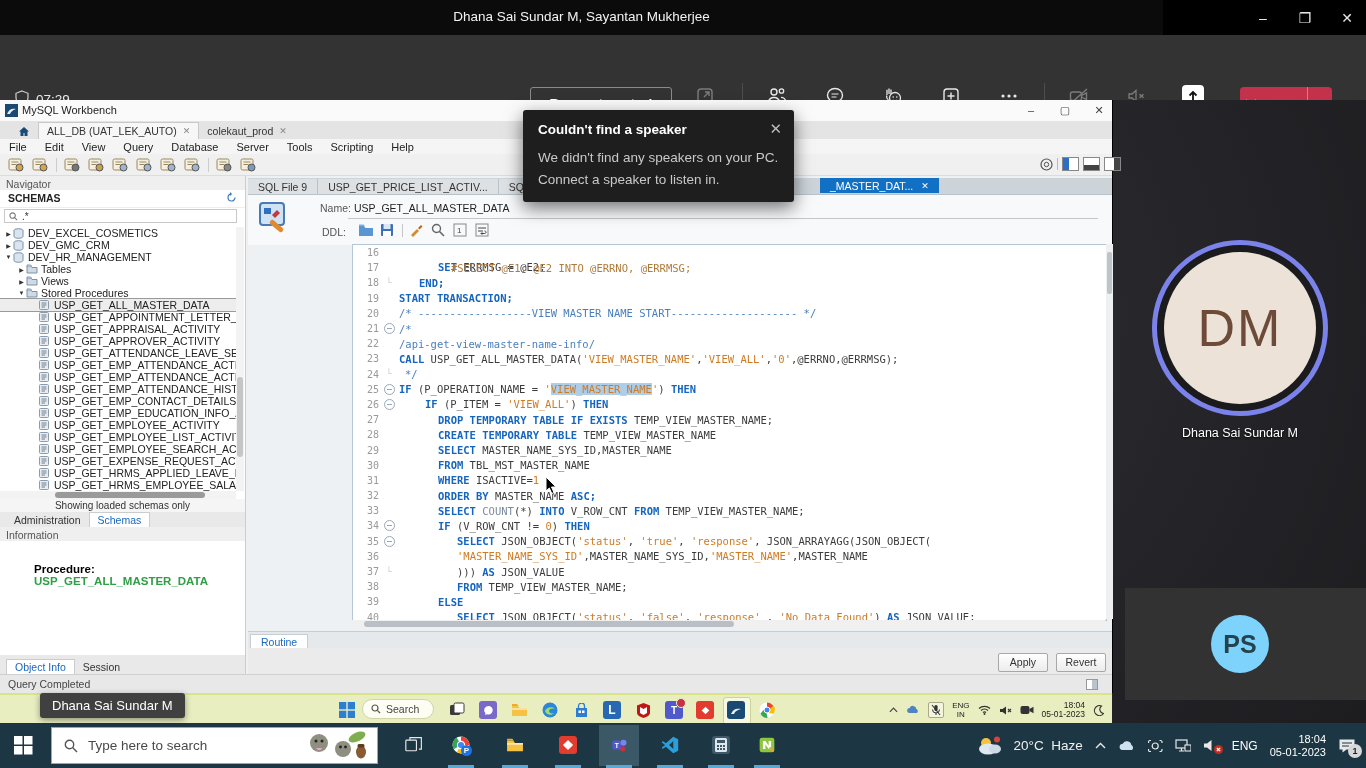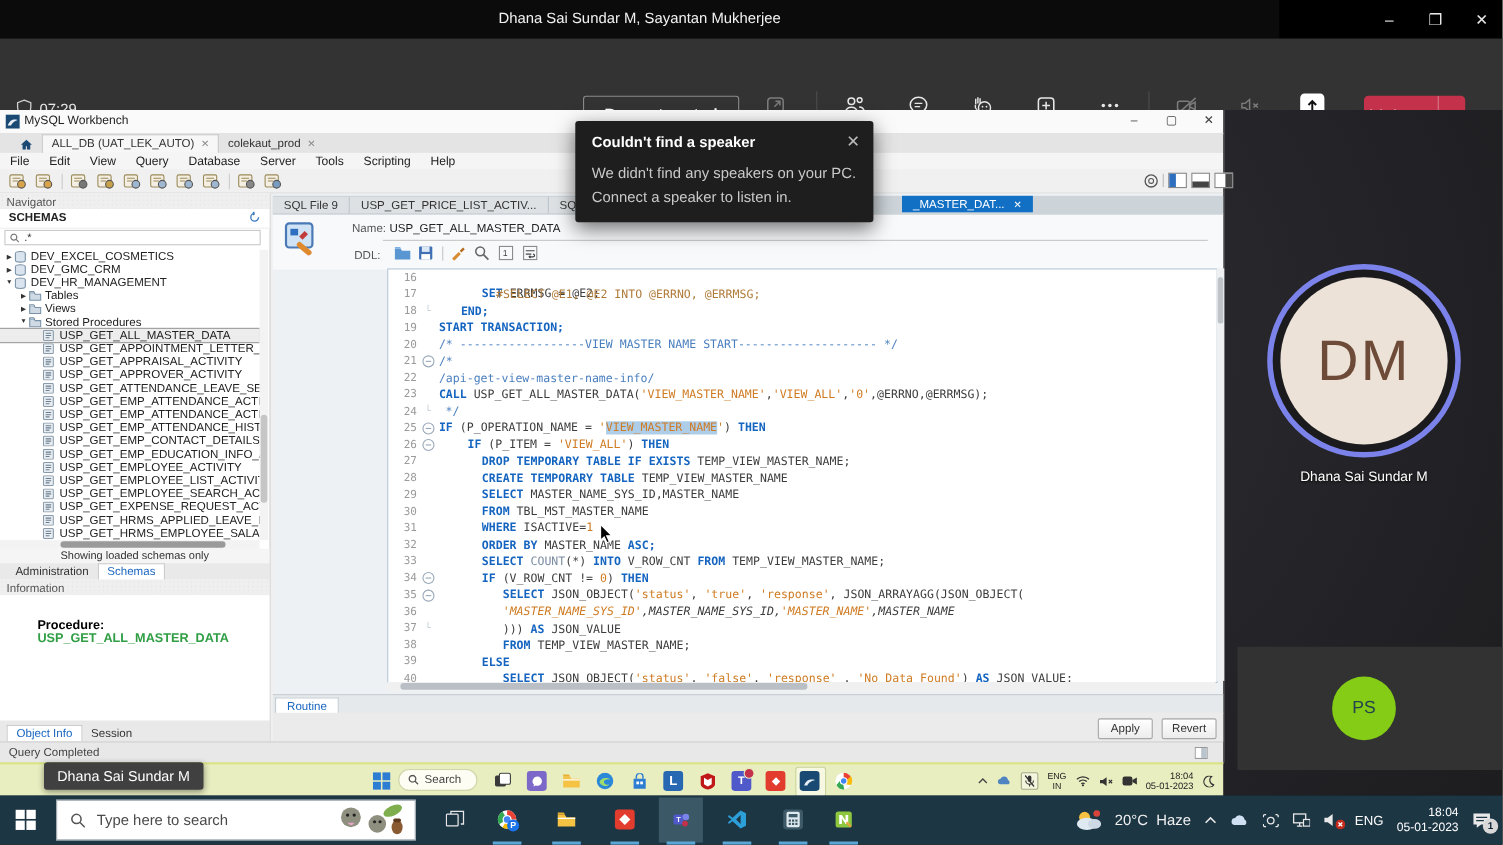--- a/index.html
+++ b/index.html
@@ -33,22 +33,22 @@
   .notif .nt{left:15px;top:12px;font-size:13.5px;font-weight:bold;color:#fff}
   .notif .nb{left:15px;font-size:13.5px;color:#c9c9c9}
   .notif .nx{right:12px;top:10px;color:#bbb;font-size:15px}
 
   
   .dmring{left:1152px;top:140px;width:166px;height:166px;border-radius:50%;border:5px solid #7b83eb;background:#1b1b1e;display:flex;align-items:center;justify-content:center}
   .dmface{width:152px;height:152px;border-radius:50%;background:#ece2d8;display:flex;align-items:center;justify-content:center;
           color:#6e4b39;font-size:52px;letter-spacing:2px}
   .dmname{left:1102px;top:326px;width:276px;text-align:center;color:#fff;font-size:12.5px;text-shadow:0 1px 2px #000}
   .pstile{left:1125px;top:488px;width:241px;height:112px;background:#323232}
-  .pscirc{left:86px;top:27px;width:58px;height:58px;border-radius:50%;background:#84cc16;color:#24434e;
-          font-size:16px;font-weight:normal;display:flex;align-items:center;justify-content:center}
+  .pscirc{left:86px;top:27px;width:58px;height:58px;border-radius:50%;background:#7dd3fc;color:#24434e;
+          font-size:25px;font-weight:bold;display:flex;align-items:center;justify-content:center}
 
   
   .wb{left:0;top:0px;width:1112px;height:593px;background:#f0f0f0;border-right:1px solid #000}
   .wb-title{left:0;top:0;width:1112px;height:21px;background:#fafafa;border-bottom:1px solid #ddd}
   .wb-title .t{left:22px;top:4px;font-size:11px;color:#222}
   .wbwc{top:3px;width:26px;height:15px;text-align:center;font-size:11px;color:#444;line-height:15px}
   .wb-tabs{left:0;top:21px;width:1112px;height:18px;background:#e4e4e4;display:flex;align-items:flex-end}
   .ctab{height:16px;padding:0 8px;display:flex;align-items:center;gap:6px;font-size:10.5px;color:#333}
   .ctab.on{background:#f7f7f7;border:1px solid #c9c9c9;border-bottom:none}
   .ctab .x{color:#888;font-size:9px}
@@ -782,21 +782,21 @@
           <div class="crow"><span class="gut">26</span><span class="fold"><span class="fo"></span></span><span style="padding-left: 26px;"><span class="kw">IF </span><span class="id">(P_ITEM = </span><span class="str">'VIEW_ALL'</span><span class="id">) </span><span class="kw">THEN</span></span></div>
           <div class="crow"><span class="gut">27</span><span class="fold"></span><span style="padding-left: 39px;"><span class="kw">DROP TEMPORARY TABLE IF EXISTS </span><span class="id">TEMP_VIEW_MASTER_NAME;</span></span></div>
           <div class="crow"><span class="gut">28</span><span class="fold"></span><span style="padding-left: 39px;"><span class="kw">CREATE TEMPORARY TABLE </span><span class="id">TEMP_VIEW_MASTER_NAME</span></span></div>
           <div class="crow"><span class="gut">29</span><span class="fold"></span><span style="padding-left: 39px;"><span class="kw">SELECT </span><span class="id">MASTER_NAME_SYS_ID,MASTER_NAME</span></span></div>
           <div class="crow"><span class="gut">30</span><span class="fold"></span><span style="padding-left: 39px;"><span class="kw">FROM </span><span class="id">TBL_MST_MASTER_NAME</span></span></div>
           <div class="crow"><span class="gut">31</span><span class="fold"></span><span style="padding-left: 39px;"><span class="kw">WHERE </span><span class="id">ISACTIVE=</span><span class="num">1</span></span></div>
           <div class="crow"><span class="gut">32</span><span class="fold"></span><span style="padding-left: 39px;"><span class="kw">ORDER BY </span><span class="id">MASTER_NAME </span><span class="kw">ASC;</span></span></div>
           <div class="crow"><span class="gut">33</span><span class="fold"></span><span style="padding-left: 39px;"><span class="kw">SELECT </span><span class="fn">COUNT</span><span class="id">(*) </span><span class="kw">INTO </span><span class="id">V_ROW_CNT </span><span class="kw">FROM </span><span class="id">TEMP_VIEW_MASTER_NAME;</span></span></div>
           <div class="crow"><span class="gut">34</span><span class="fold"><span class="fo"></span></span><span style="padding-left: 39px;"><span class="kw">IF </span><span class="id">(V_ROW_CNT != </span><span class="num">0</span><span class="id">) </span><span class="kw">THEN</span></span></div>
           <div class="crow"><span class="gut">35</span><span class="fold"><span class="fo"></span></span><span style="padding-left: 58px;"><span class="kw">SELECT </span><span class="id">JSON_OBJECT(</span><span class="str">'status'</span><span class="id">, </span><span class="str">'true'</span><span class="id">, </span><span class="str">'response'</span><span class="id">, JSON_ARRAYAGG(JSON_OBJECT(</span></span></div>
-          <div class="crow"><span class="gut">36</span><span class="fold"></span><span style="padding-left: 58px; font-style: italic;"><span class="str">'MASTER_NAME_SYS_ID'</span><span class="id">,MASTER_NAME_SYS_ID,</span><span class="str">'MASTER_NAME'</span><span class="id">,MASTER_NAME</span></span></div>
+          <div class="crow"><span class="gut">36</span><span class="fold"></span><span style="padding-left: 58px;"><span class="str">'MASTER_NAME_SYS_ID'</span><span class="id">,MASTER_NAME_SYS_ID,</span><span class="str">'MASTER_NAME'</span><span class="id">,MASTER_NAME</span></span></div>
           <div class="crow"><span class="gut">37</span><span class="fold"><span class="fe">└</span></span><span style="padding-left: 58px;"><span class="id">))) </span><span class="kw">AS </span><span class="id">JSON_VALUE</span></span></div>
           <div class="crow"><span class="gut">38</span><span class="fold"></span><span style="padding-left: 58px;"><span class="kw">FROM </span><span class="id">TEMP_VIEW_MASTER_NAME;</span></span></div>
           <div class="crow"><span class="gut">39</span><span class="fold"></span><span style="padding-left: 39px;"><span class="kw">ELSE</span></span></div>
           <div class="crow"><span class="gut">40</span><span class="fold"></span><span style="padding-left: 58px;"><span class="kw">SELECT </span><span class="id">JSON_OBJECT(</span><span class="str">'status'</span><span class="id">, </span><span class="str">'false'</span><span class="id">, </span><span class="str">'response'</span><span class="id"> , </span><span class="str">'No Data Found'</span><span class="id">) </span><span class="kw">AS </span><span class="id">JSON_VALUE;</span></span></div>
         </div>
 
       <div class="abs" style="left:297px;top:300px;z-index:40">
         <svg width="13" height="18" viewBox="0 0 13 18">
             <path d="M1 1l10 10H6.5L9 16.5 6.8 17.5 4.3 12 1 15z" fill="#000" stroke="#fff" stroke-width="1"></path>
           </svg>

